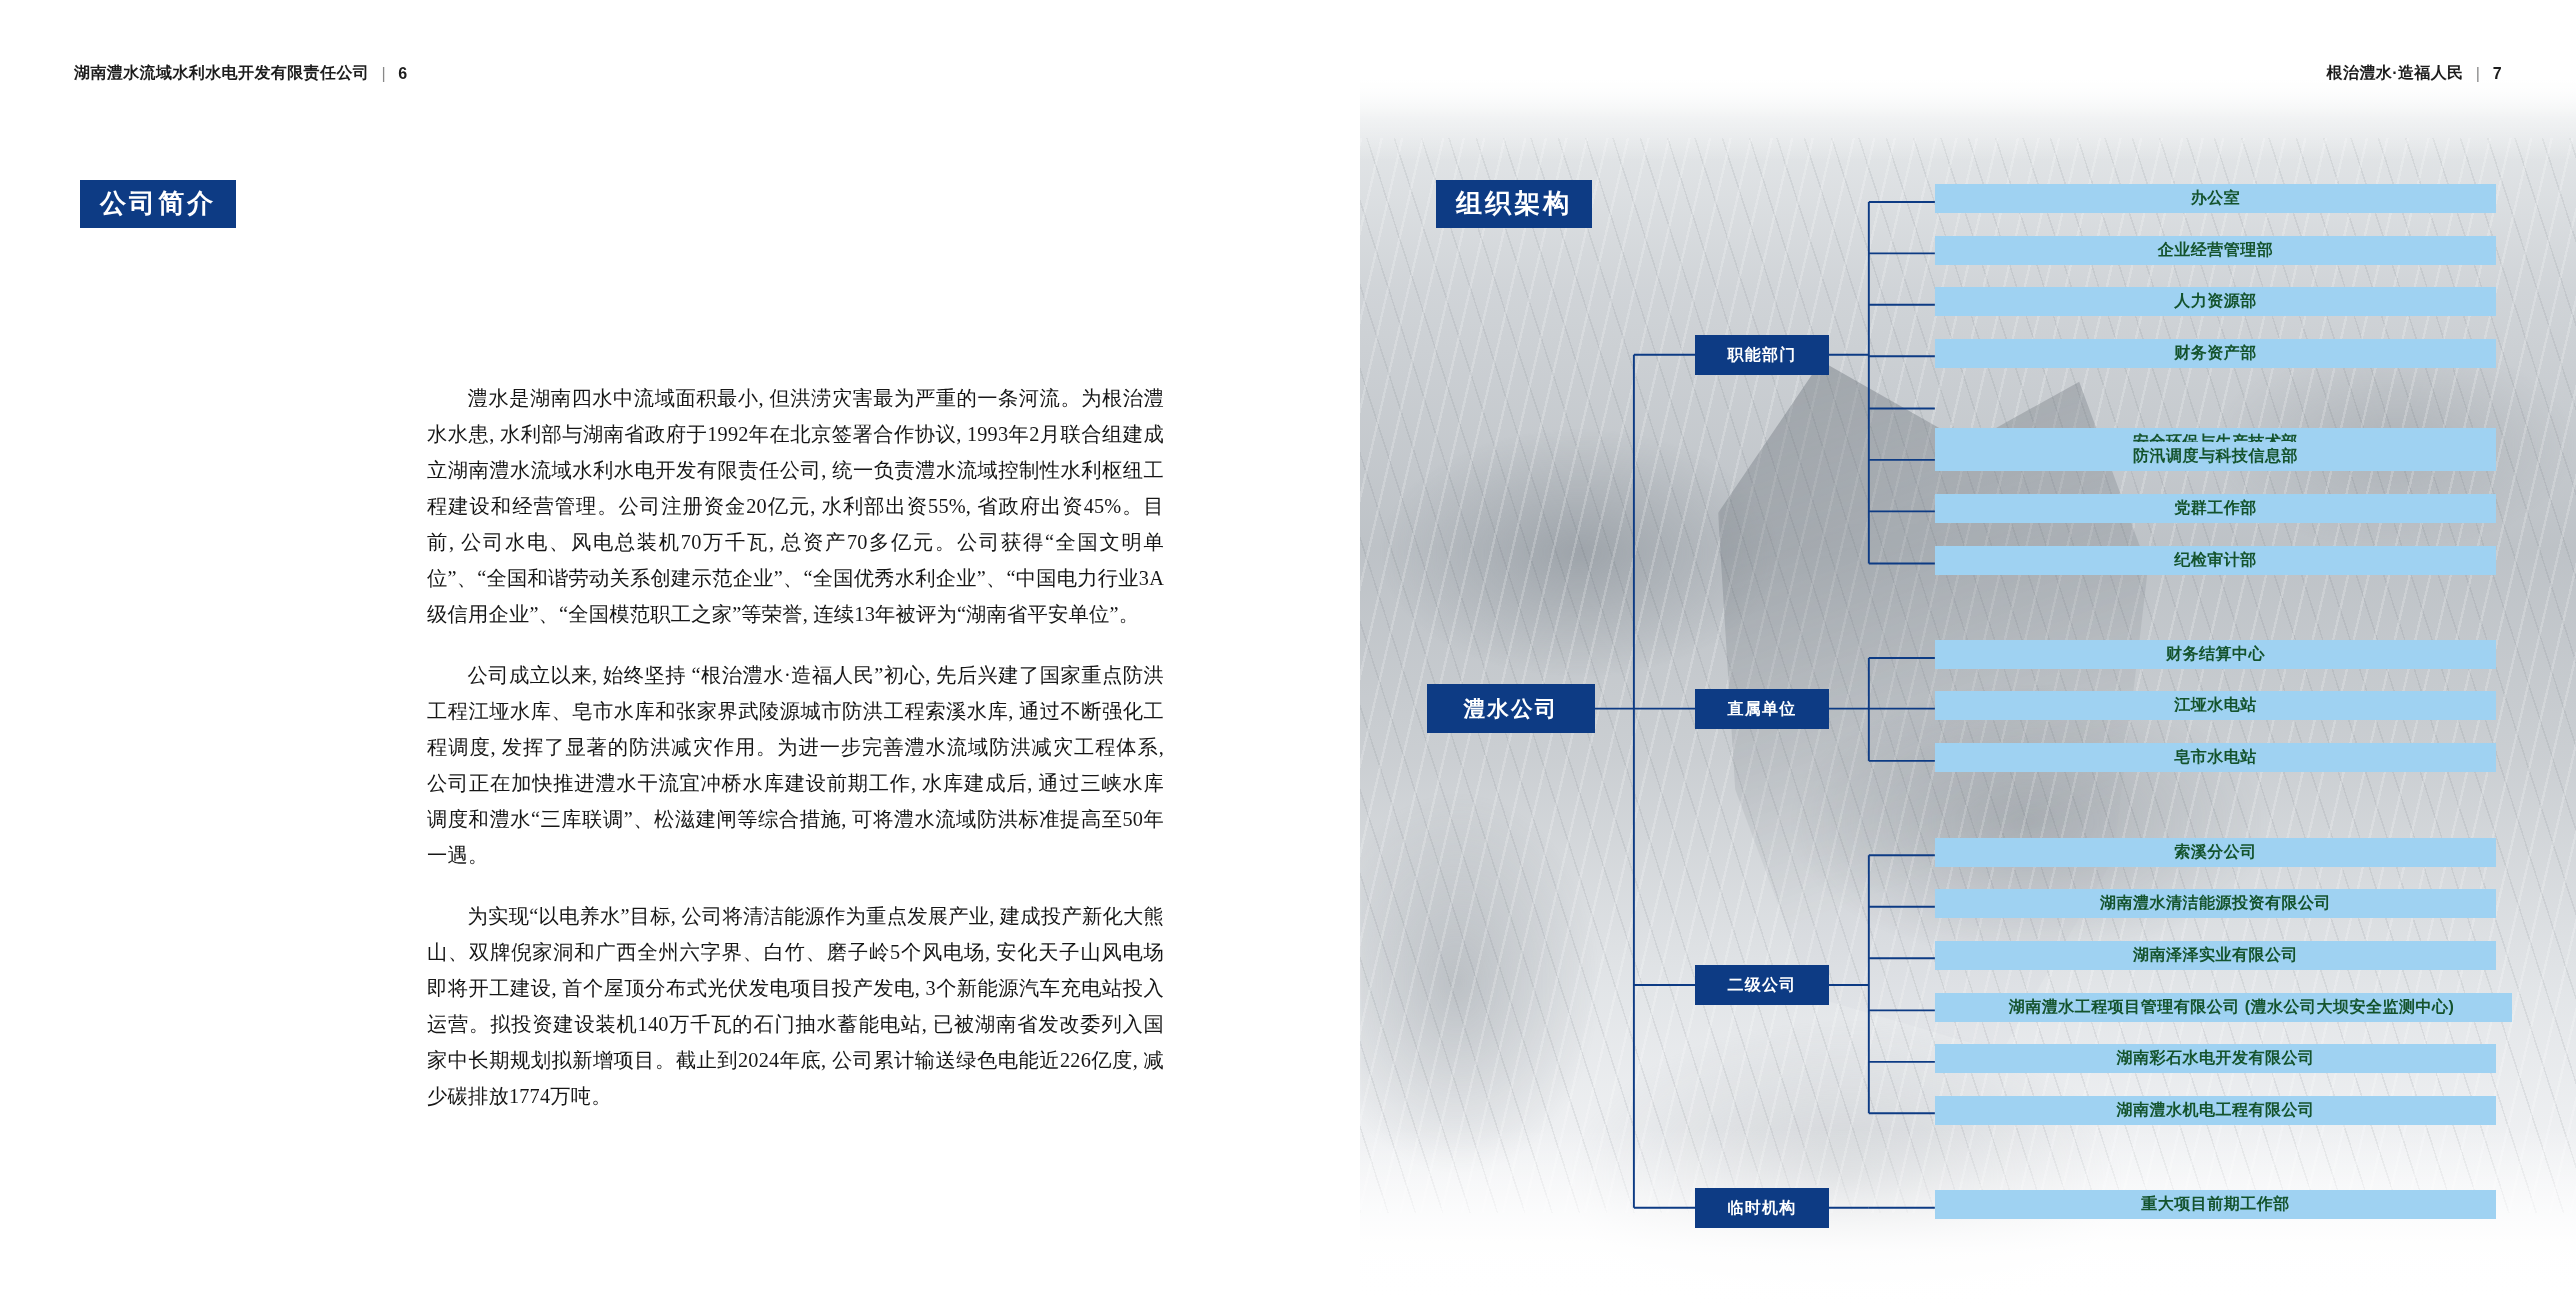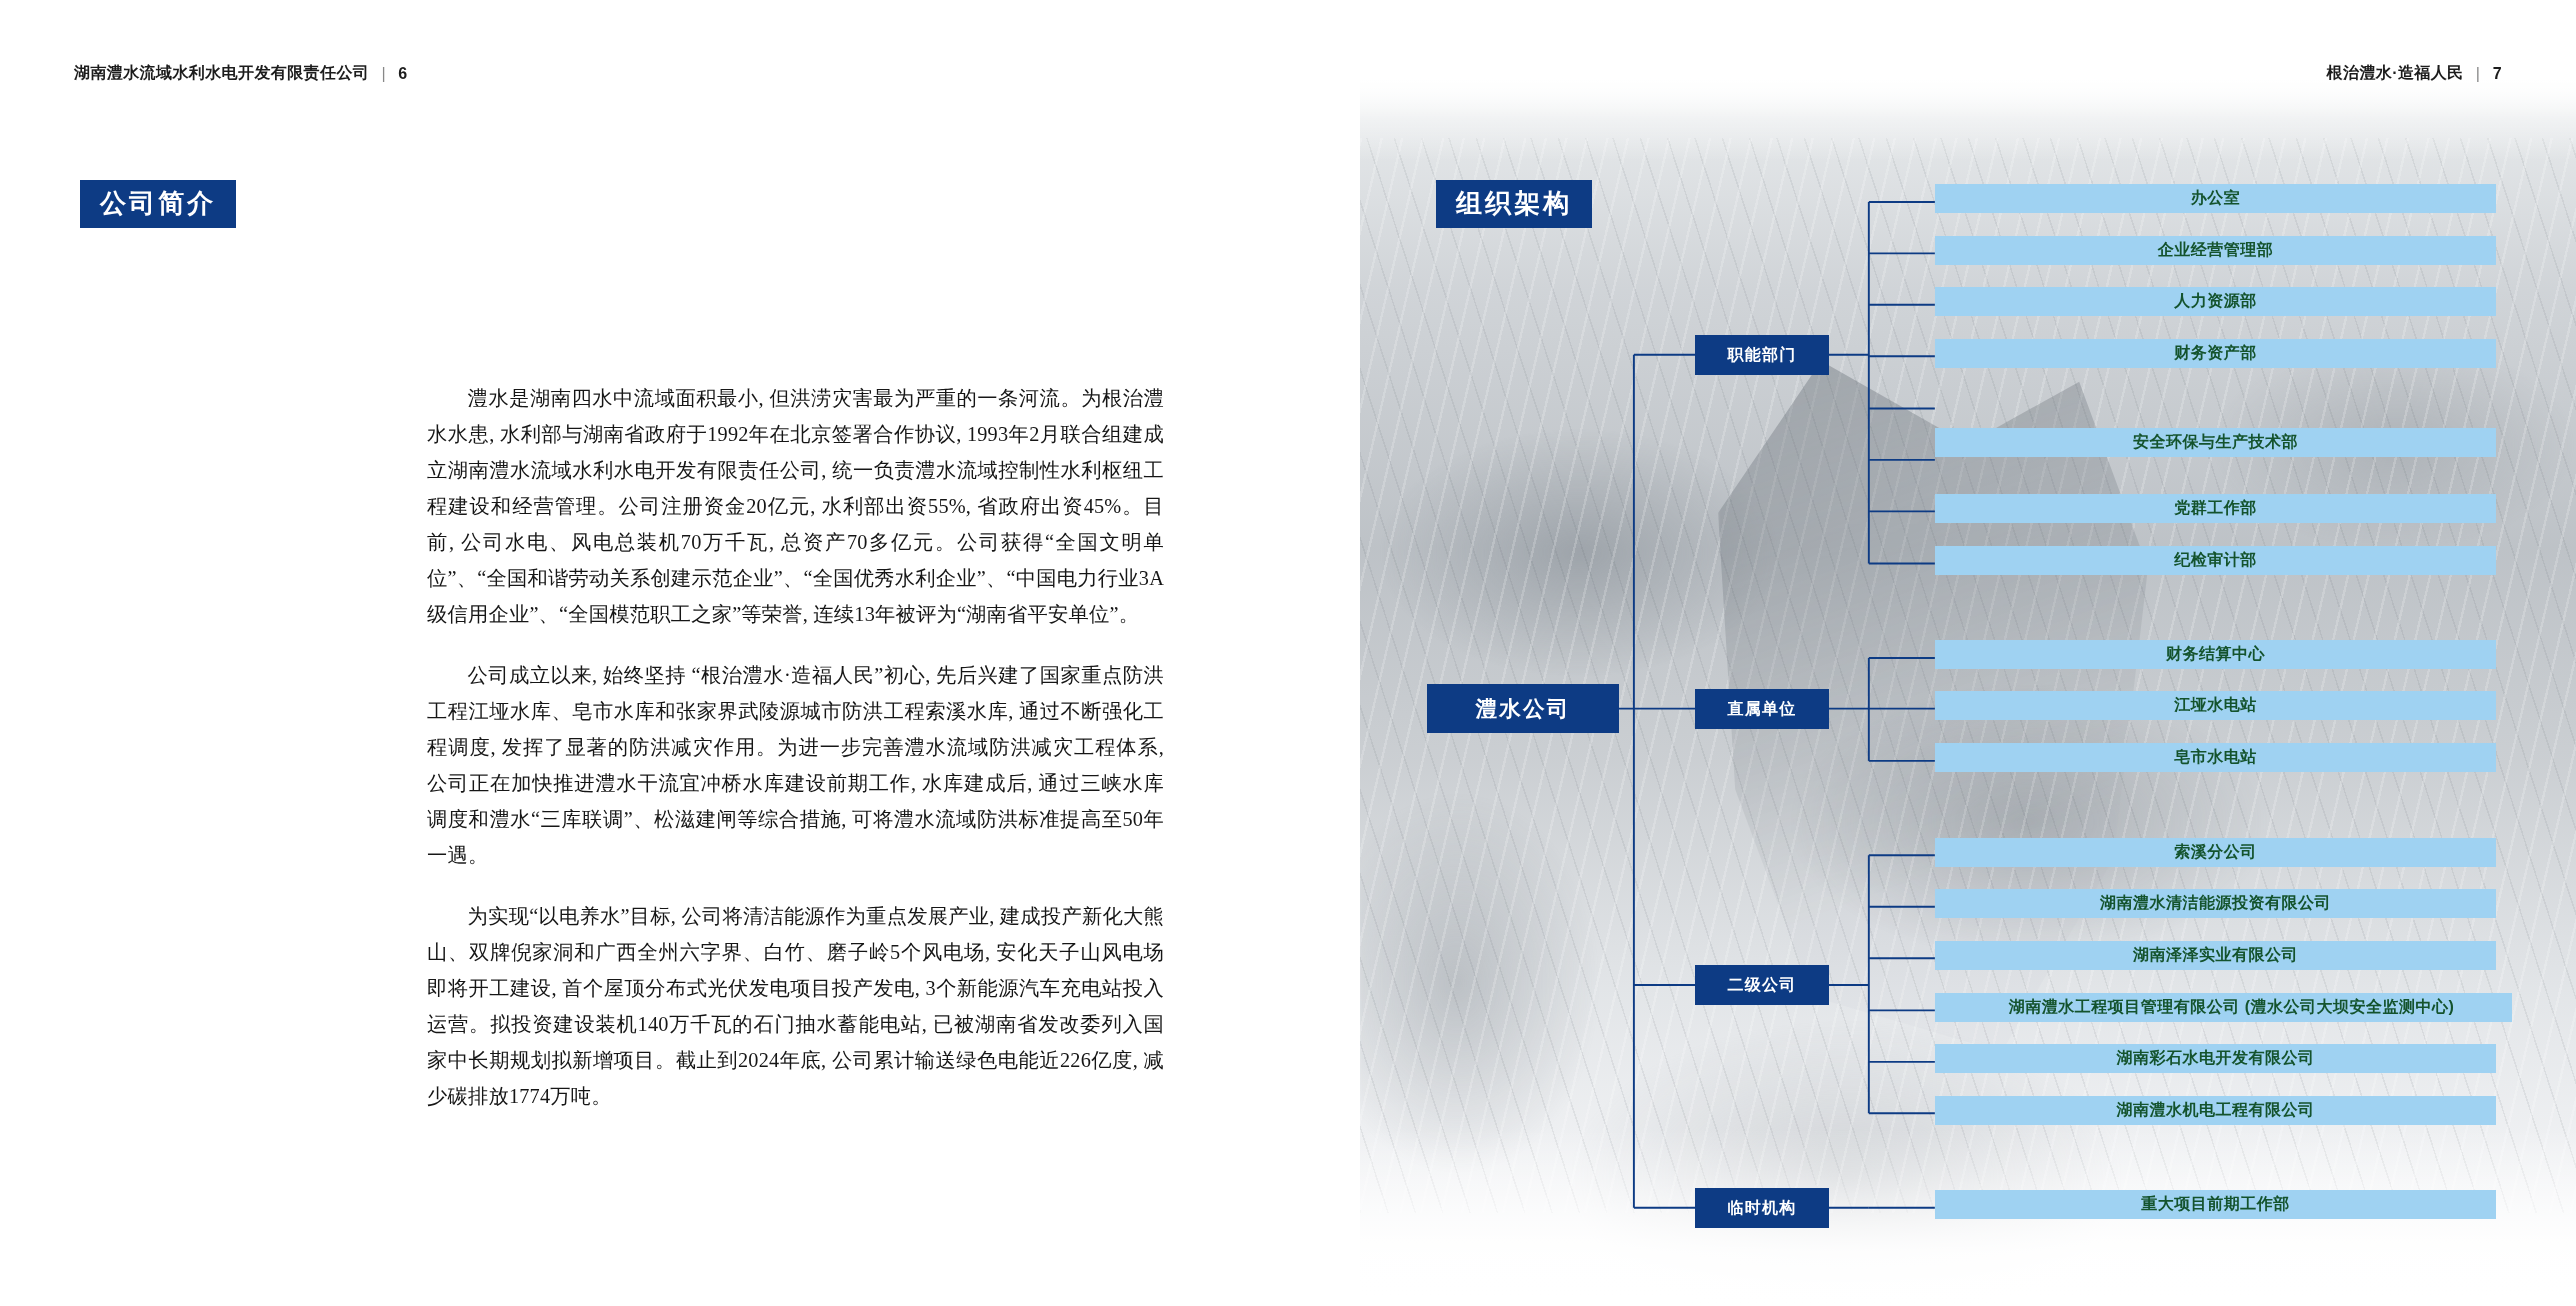--- a/index.html
+++ b/index.html
@@ -182,21 +182,21 @@
   }
   .org-svg {
     position: absolute;
     left: 0; top: 0;
     width: 1288px; height: 1306px;
     pointer-events: none;
   }
   .node-root {
     position: absolute;
     left: 1427px;
-    width: 192px;
+    width: 168px;
     height: 49px;
     background: #0d3b84;
     color: #ffffff;
     font-size: 21.5px;
     font-weight: bold;
     letter-spacing: 2.3px;
     display: flex;
     align-items: center;
     justify-content: center;
   }
@@ -323,20 +323,21 @@
   <div class="node-group" style="left:1695px; top:335px;">职能部门</div>
   <div class="node-group" style="left:1695px; top:689px;">直属单位</div>
   <div class="node-group" style="left:1695px; top:965px;">二级公司</div>
   <div class="node-group" style="left:1695px; top:1188px;">临时机构</div>
 
   <div class="node-leaf" style="top:184px;">办公室</div>
   <div class="node-leaf" style="top:236px;">企业经营管理部</div>
   <div class="node-leaf" style="top:287px;">人力资源部</div>
   <div class="node-leaf" style="top:339px;">财务资产部</div>
   <div class="node-leaf" style="top:400px;margin-top:28px;">安全环保与生产技术部</div>
+  <div class="node-leaf" style="top:442px;">防汛调度与科技信息部</div>
   <div class="node-leaf" style="top:494px;">党群工作部</div>
   <div class="node-leaf" style="top:546px;">纪检审计部</div>
 
   <div class="node-leaf" style="top:640px;">财务结算中心</div>
   <div class="node-leaf" style="top:691px;">江垭水电站</div>
   <div class="node-leaf" style="top:743px;">皂市水电站</div>
 
   <div class="node-leaf" style="top:838px;">索溪分公司</div>
   <div class="node-leaf" style="top:889px;">湖南澧水清洁能源投资有限公司</div>
   <div class="node-leaf" style="top:941px;">湖南泽泽实业有限公司</div>

